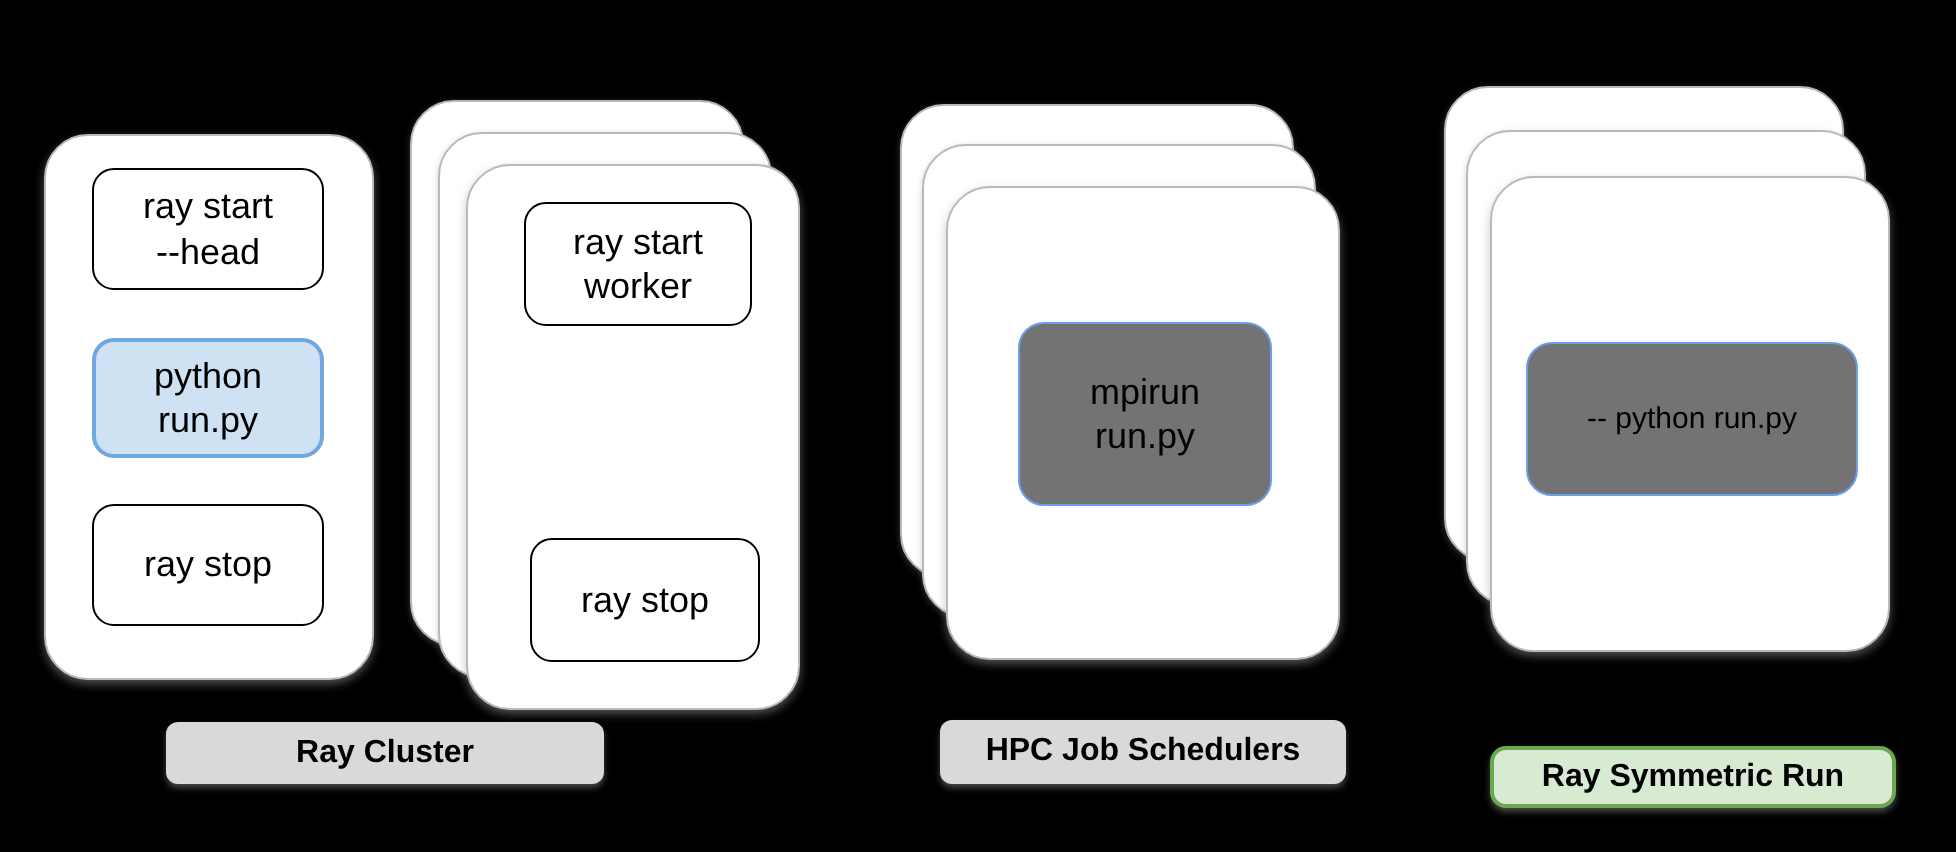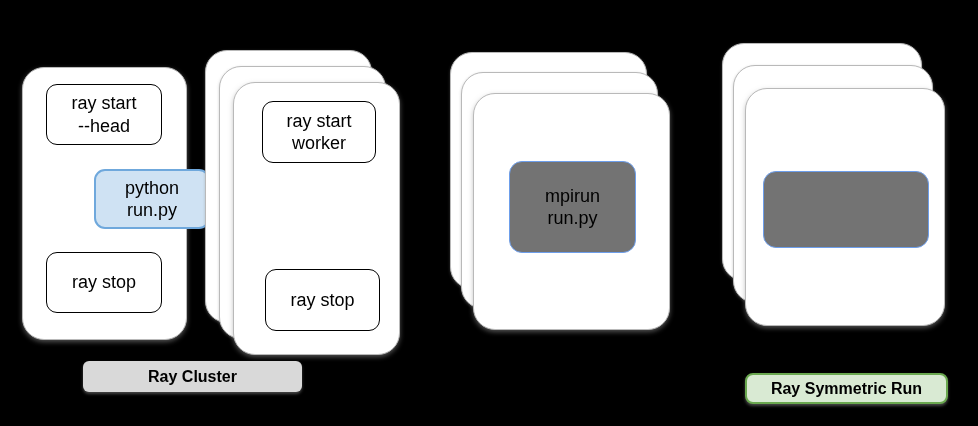--- a/index.html
+++ b/index.html
@@ -66,21 +66,21 @@
     border: 2px solid #6fa8dc;
   }
   .cmd.blue-right {
     background: #737373;
     border: 1.5px solid #6d9eeb;
     border-radius: 13px;
   }
 
   
   .pos-head    { left: 23px; top: 16px;  width: 116px; height: 61px; }
-  .pos-python  { left: 23px; top: 101px; width: 116px; height: 60px; margin-left: 48px; }
+  .pos-python  { left: 23px; top: 101px; width: 116px; height: 60px; }
   .pos-stop1   { left: 23px; top: 184px; width: 116px; height: 61px; }
   .pos-worker  { left: 28px; top: 18px;  width: 114px; height: 62px; }
   .pos-stop2   { left: 31px; top: 186px; width: 115px; height: 62px; }
   .pos-mpirun  { left: 35px; top: 67px;  width: 127px; height: 92px; }
   .pos-symrun  { left: 17px; top: 82px;  width: 166px; height: 77px; font-size: 15px; line-height: 1.45; }
   .pos-symrun .bold-line { font-weight: bold; font-size: 16px; }
 
   
   .lbl {
     position: absolute;
@@ -147,20 +147,22 @@
         <span>run.py</span>
       </div>
     </div>
   </div>
 
   <div class="stack-sym">
     <div class="card back back2"></div>
     <div class="card back back1"></div>
     <div class="card front">
       <div class="cmd blue-right pos-symrun">
+        <span>-- python run.py</span>
       </div>
     </div>
   </div>
 
   <div class="lbl lbl-ray-cluster">Ray Cluster</div>
+  <div class="lbl lbl-hpc">HPC Job Schedulers</div>
   <div class="lbl lbl-sym">Ray Symmetric Run</div>
 
 </div>
 
 </body></html>

